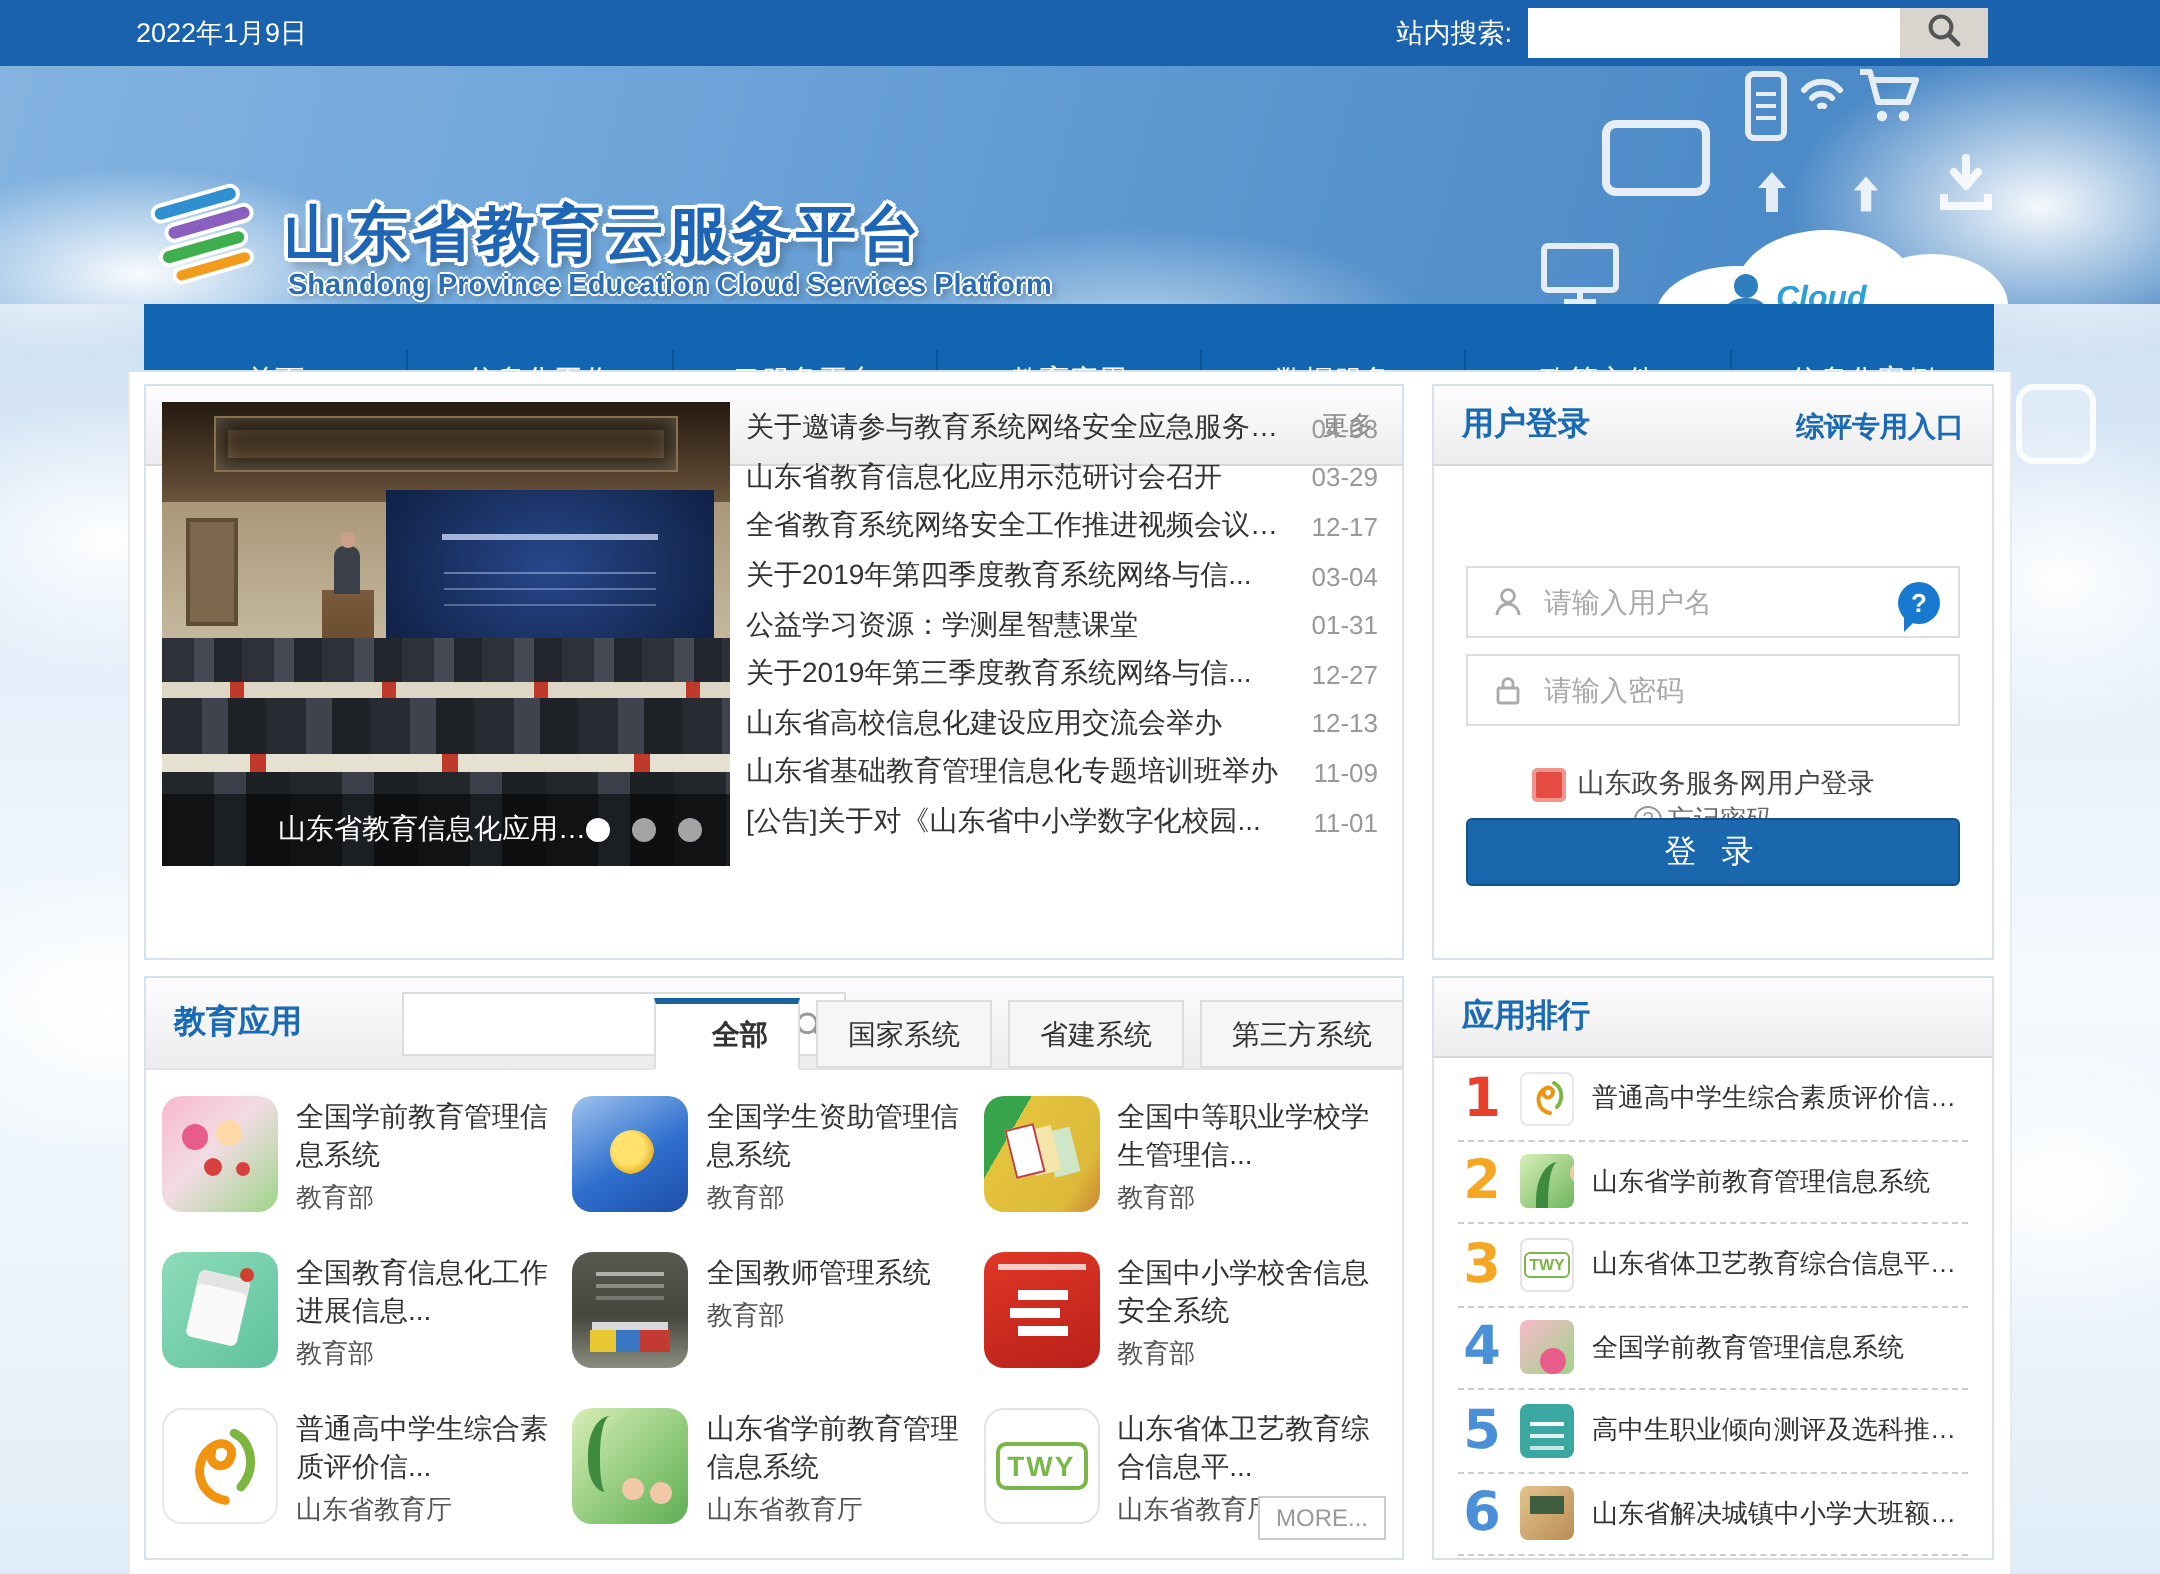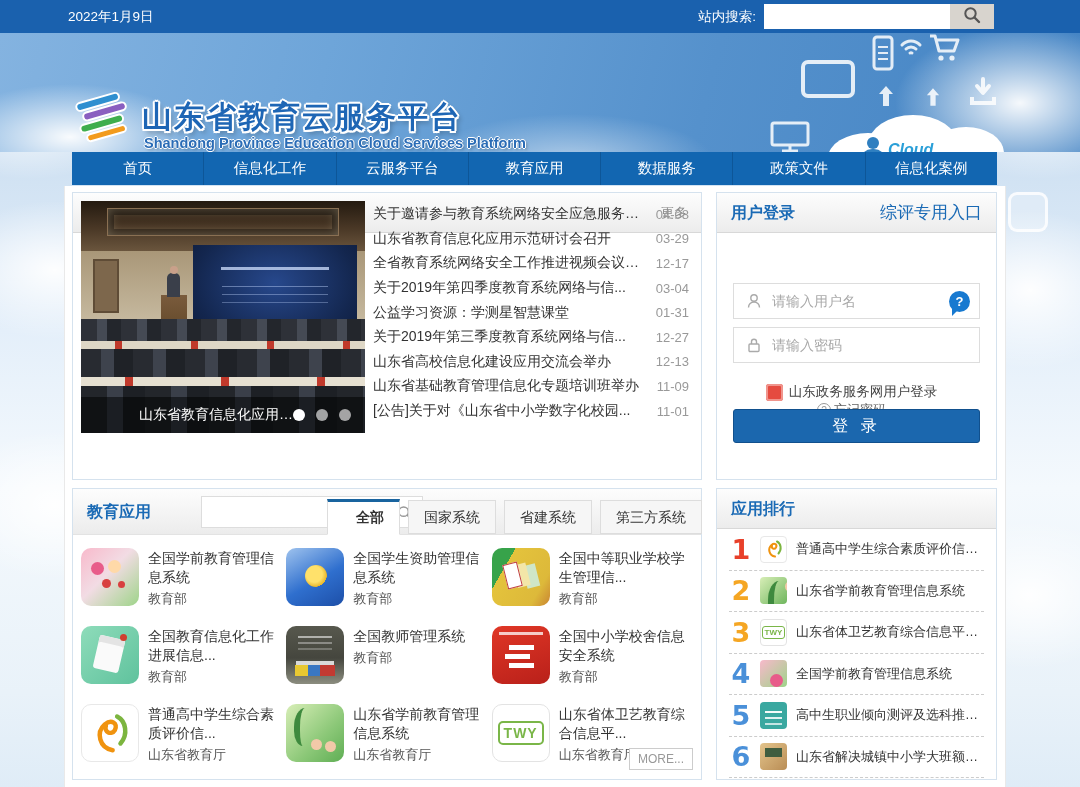--- a/index.html
+++ b/index.html
@@ -38,21 +38,21 @@
   .decor svg { display:block; }
   .cloud-big { position:absolute; left:818px; top:78px; width:190px; height:80px; }
   .cloud-big i { position:absolute; background:#fff; border-radius:50%; display:block; }
   .cloud-word { position:absolute; left:70px; top:30px; font-size:16px; font-weight:bold; color:#2a9fd8; font-style:italic; }
   .silhouette { position:absolute; left:42px; top:26px; width:26px; height:50px; }
   .silhouette::before { content:""; position:absolute; left:7px; top:0; width:12px; height:12px; border-radius:50%; background:#2f7fc0; }
   .silhouette::after { content:""; position:absolute; left:0; top:12px; width:26px; height:38px; border-radius:12px 12px 0 0; background:#2f7fc0; }
 
   
   .nav { position:absolute; left:72px; top:152px; width:925px; height:33px; background:#1266b1; display:flex; z-index:6; }
-  .nav-item { flex:1; text-align:center; line-height:33px; color:#fff; font-size:14.5px; cursor:pointer; border-right:1px solid #0d5698; }
+  .nav-item { flex:1; text-align:center; line-height:33px; color:#fff; font-size:14.5px; cursor:pointer; border-right:1px solid #0d5698;margin-top:23px; }
   .nav-item:last-child { border-right:none; }
 
   
   .panel { position:absolute; background:#fff; border:1px solid #d5e2ee; z-index:6; }
   .panel-head { position:relative; height:40px; background:linear-gradient(#fdfdfd,#ececec); border-bottom:1px solid #d8d8d8; }
   .panel-title { position:absolute; left:14px; top:0; line-height:40px; font-size:16px; font-weight:bold; color:#1a6ab5; }
   .more-link { position:absolute; right:14px; top:0; line-height:40px; font-size:13px; color:#888; cursor:pointer; }
 
   #news-panel { left:72px; top:192px; width:630px; height:288px; }
   #login-panel { left:716px; top:192px; width:281px; height:288px; }
@@ -84,21 +84,21 @@
   .dot { width:12px; height:12px; border-radius:50%; background:rgba(255,255,255,.62); cursor:pointer; }
   .dot.active { background:#fff; }
 
   
   .news-list { position:absolute; left:300px; top:9px; right:12px; }
   .news-row { height:24.6px; display:flex; align-items:center; justify-content:space-between; }
   .news-title { font-size:14px; color:#333; white-space:nowrap; overflow:hidden; text-overflow:ellipsis; cursor:pointer; flex:1; }
   .news-date { font-size:13px; color:#999; margin-left:10px; flex-shrink:0; }
 
   
-  .entry-link { position:absolute; right:14px; top:0; line-height:40px; font-size:17px; font-weight:normal; color:#1a6ab5; cursor:pointer; }
+  .entry-link { position:absolute; right:14px; top:0; line-height:40px; font-size:14px; font-weight:bold; color:#1a6ab5; cursor:pointer; }
   .login-field { position:absolute; left:16px; right:16px; height:36px; border:1px solid #ddd; background:#fff;padding-left:40px; }
   .login-field .f-icon { position:absolute; left:11px; top:8px; }
   .login-field input { position:absolute; left:38px; top:0; right:36px; height:34px; border:none; outline:none; font-size:14px; color:#333; }
   .login-field input::placeholder { color:#a9a9a9; }
   #field-user { top:90px; }
   #field-pass { top:134px; }
   .help-balloon { position:absolute; right:9px; top:7px; width:21px; height:21px; border-radius:50%; background:#1779d0; color:#fff;
          font-size:13px; font-weight:bold; text-align:center; line-height:21px; cursor:pointer; }
   .help-balloon::after { content:""; position:absolute; left:3px; bottom:-4px; border:4px solid transparent; border-top-color:#1779d0; border-left-color:#1779d0; }
   .gov-row { position:absolute; left:16px; right:26px; top:190px; height:18px; display:flex; align-items:center; justify-content:space-between;flex-direction:column; }

